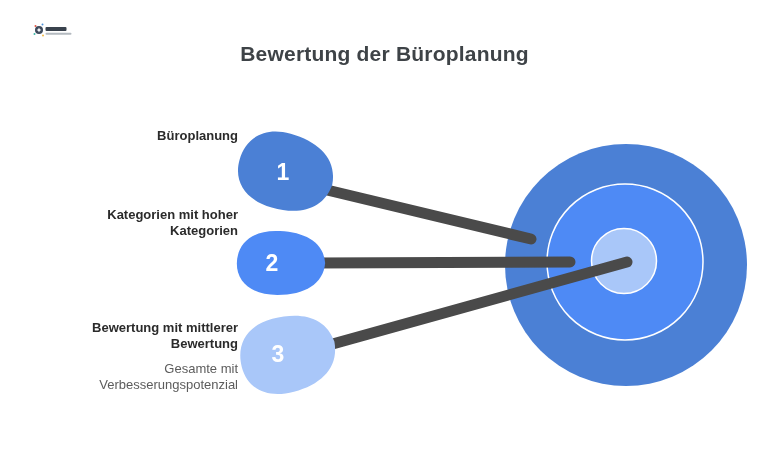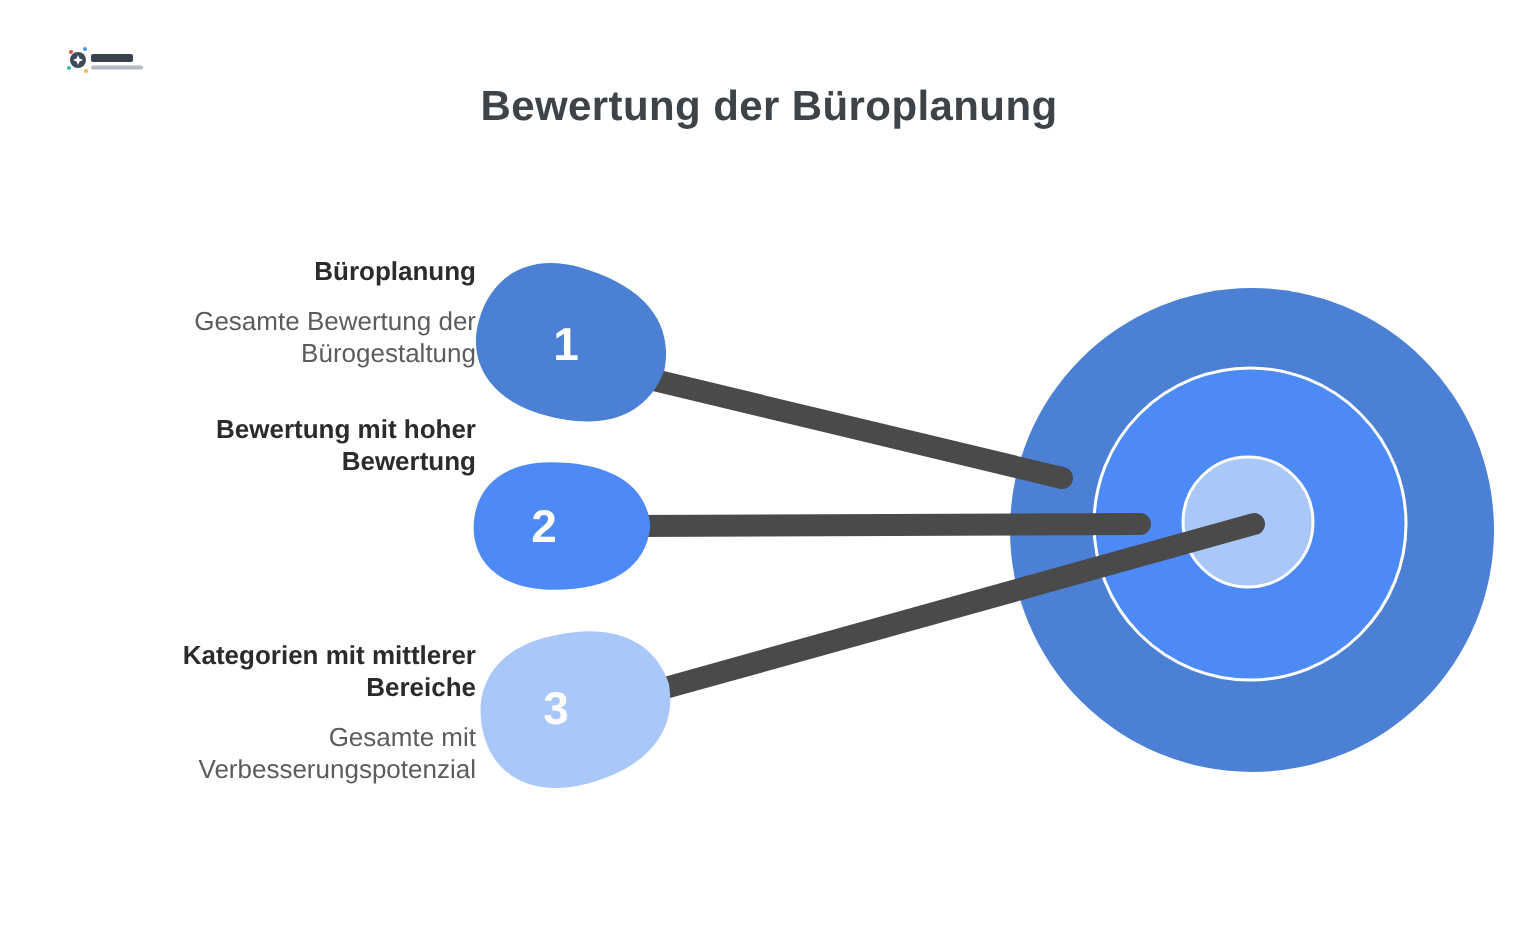--- a/index.html
+++ b/index.html
@@ -109,25 +109,24 @@
       <path d="M 48 0 C 46 -26, 24 -38, -6 -38 C -34 -38, -48 -21, -48 1 C -48 23, -32 38, -4 38 C 26 38, 46 25, 48 0 Z" fill="#a9c7f9"></path>
     </g>
 
     <text class="blob-number" x="283" y="180" text-anchor="middle">1</text>
     <text class="blob-number" x="272" y="271" text-anchor="middle">2</text>
     <text class="blob-number" x="278" y="362" text-anchor="middle">3</text>
   </svg>
 
   <div class="label-block" id="label-block-1">
     <div class="heading">Büroplanung</div>
-    <div class="body">Gesamte Bewertung der Bürogestaltung</div>
   </div>
 
   <div class="label-block" id="label-block-2">
-    <div class="heading">Bewertung mit hoher Bewertung</div>
+    <div class="heading">Kategorien mit hoher Kategorien</div>
   </div>
 
   <div class="label-block" id="label-block-3">
-    <div class="heading">Kategorien mit mittlerer Bereiche</div>
+    <div class="heading">Bewertung mit mittlerer Bewertung</div>
     <div class="body">Gesamte mit Verbesserungspotenzial</div>
   </div>
 
 </div>
 
 </body></html>

